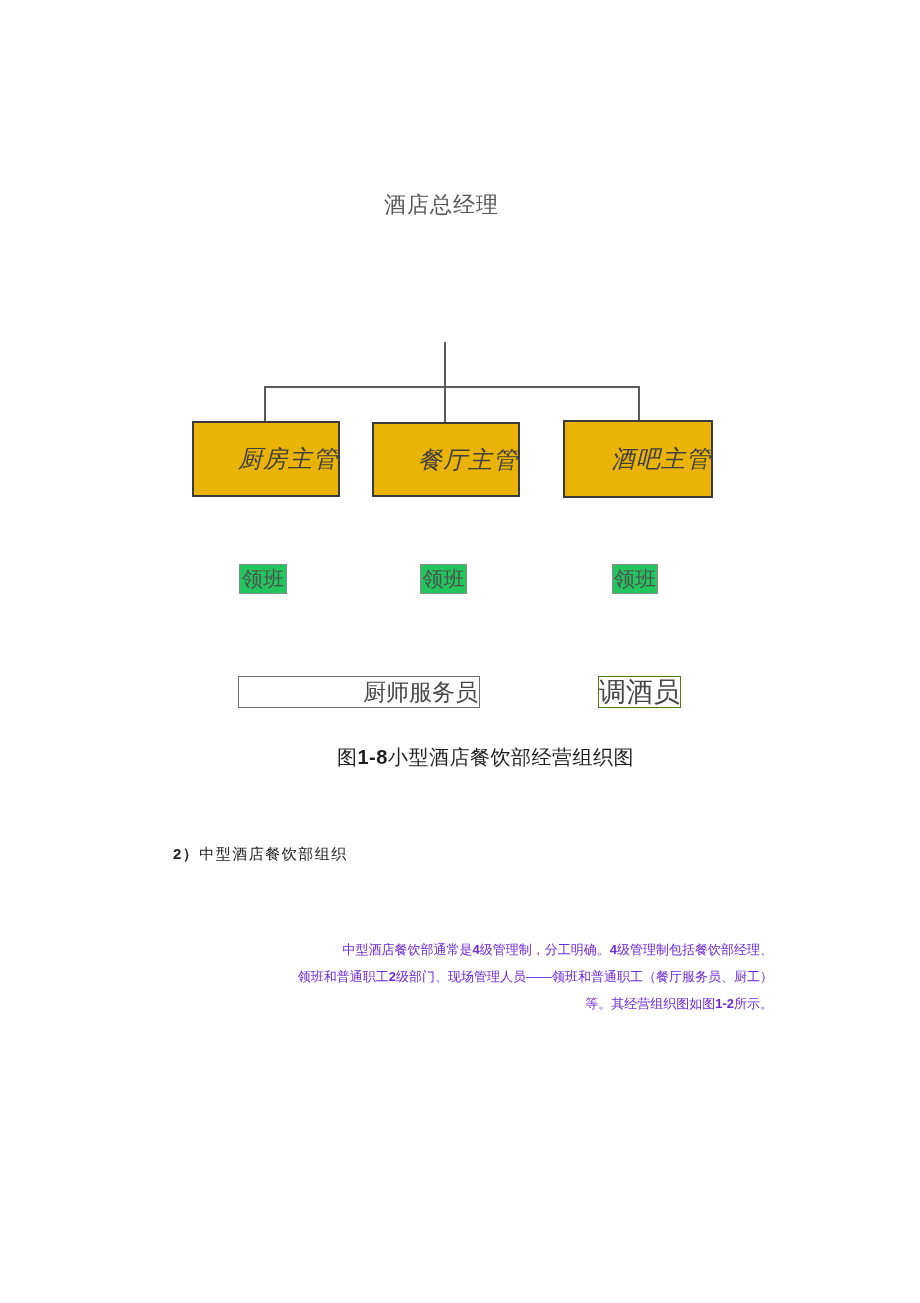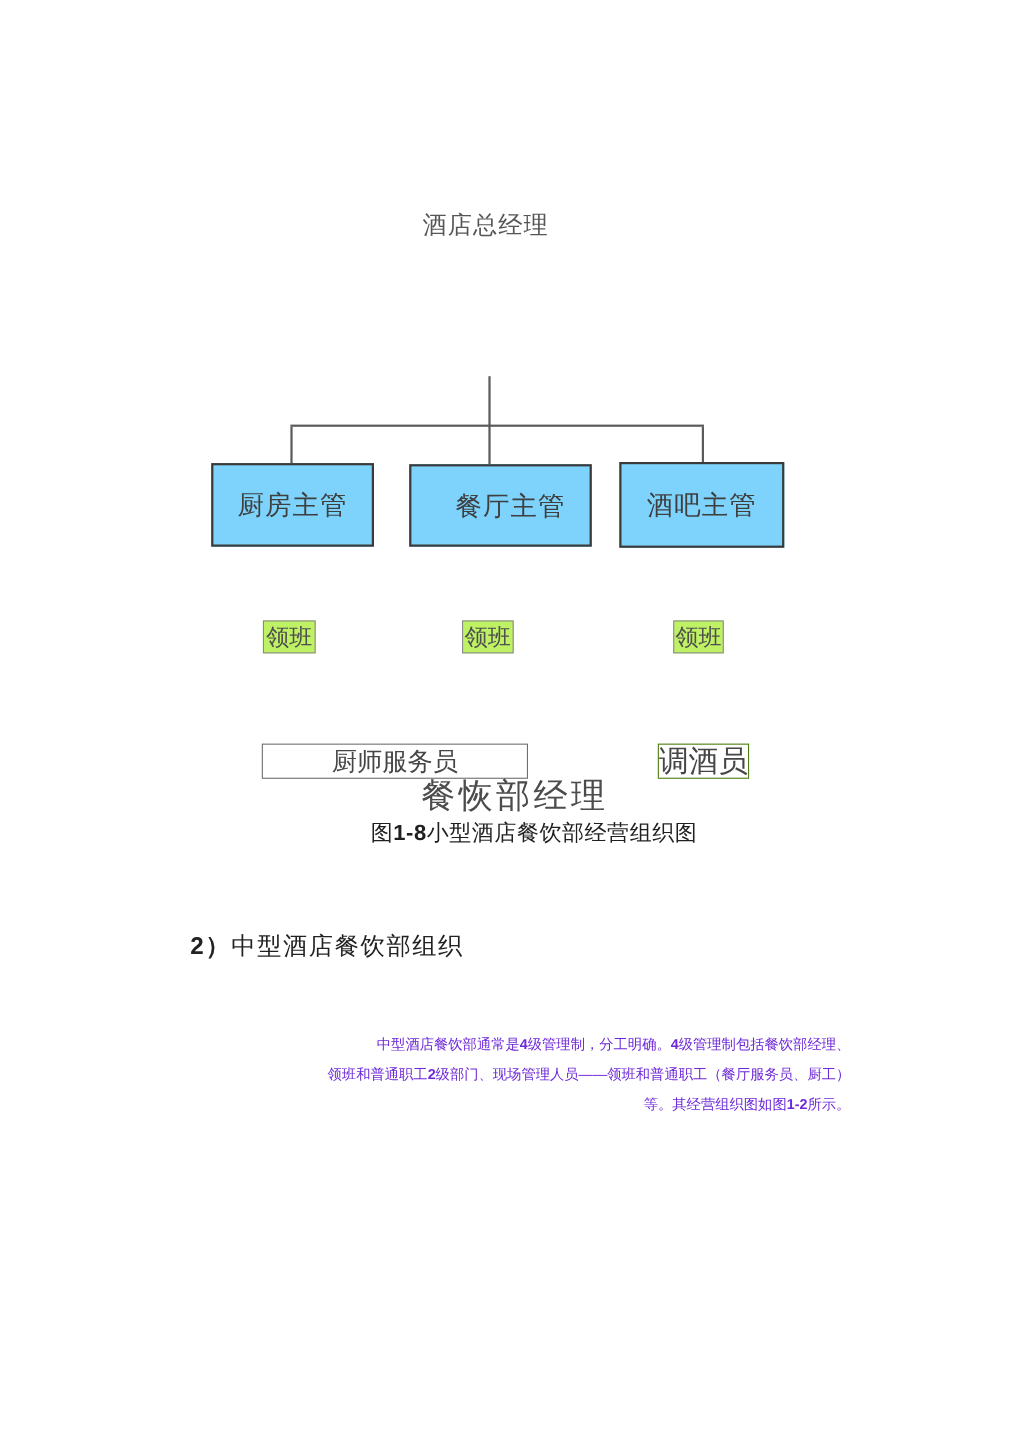--- a/index.html
+++ b/index.html
@@ -15,58 +15,58 @@
   .root-title{
     left:384px;top:168px;
     font-size:22px;color:#565656;letter-spacing:1px;white-space:nowrap;margin-top:22px;
   }
   .line{background:#5a5a5a;}
   .v-stem{left:444px;top:342px;width:2px;height:80px;}
   .h-bar{left:264px;top:386px;width:376px;height:2px;}
   .drop-left{left:264px;top:388px;width:2px;height:34px;}
   .drop-right{left:638px;top:388px;width:2px;height:33px;}
   .sup-box{
-    border:2px solid #3a3a3a;background:#7dd3fc;
-    display:flex;align-items:center;justify-content:center;
-    font-size:24px;color:#3f3f3f;letter-spacing:1px;white-space:nowrap;
+    border:2px solid #3a3a3a;background:#eab308;
+    display:flex;align-items:center;justify-content:flex-end;
+    font-size:24px;color:#3f3f3f;letter-spacing:1px;white-space:nowrap;font-style:italic;
   }
   .sup-kitchen{left:192px;top:421px;width:144px;height:72px;}
-  .sup-restaurant{left:372px;top:422px;width:144px;height:71px;padding-left:18px;}
+  .sup-restaurant{left:372px;top:422px;width:144px;height:71px;}
   .sup-bar{left:563px;top:420px;width:146px;height:74px;}
   .foreman-box{
-    border:1px solid #8a8a8a;background:#bef264;top:564px;height:28px;
+    border:1px solid #8a8a8a;background:#22c55e;top:564px;height:28px;
     display:flex;align-items:center;justify-content:center;
     font-size:21px;color:#4f4f4f;white-space:nowrap;overflow:visible;
   }
   .foreman-1{left:239px;width:46px;}
   .foreman-2{left:420px;width:45px;}
   .foreman-3{left:612px;width:44px;}
   .staff-wide-box{
     left:238px;top:676px;width:238px;height:30px;
     border:1px solid #6f6f6f;background:#fff;
-    display:flex;align-items:center;justify-content:center;
+    display:flex;align-items:center;justify-content:flex-end;
     font-size:23px;color:#464646;padding:0 1px;white-space:nowrap;
   }
   .bartender-box{
     left:598px;top:676px;width:81px;height:30px;
     border:1px solid #4d7c0f;background:#fff;
     display:flex;align-items:center;justify-content:center;
     font-size:27px;color:#464646;white-space:nowrap;
   }
   .fnb-manager{
     left:383px;top:703px;
     font-size:31px;color:#4c4c4c;letter-spacing:3px;white-space:nowrap;
   }
   .figure-caption{
     left:337px;top:744px;
     font-size:20px;color:#1f1f1f;letter-spacing:0.5px;white-space:nowrap;
   }
   .section-heading{
     left:173px;top:845px;
-    font-size:22px;color:#222222;letter-spacing:1.5px;white-space:nowrap;
+    font-size:15px;color:#222222;letter-spacing:1.5px;white-space:nowrap;
   }
   .body-paragraph{
     left:133px;top:936px;width:640px;
     font-size:13px;line-height:27px;color:#6d28d9;text-align:right;
   }
   .body-paragraph .p-line{white-space:nowrap;}
   .body-paragraph .p-line.indent{padding-left:32px;}
   b{font-weight:bold;}
 </style>
 </head>
@@ -102,21 +102,20 @@
   </div>
 
   <div class="abs staff-wide-box">
     <span>厨师</span>
     <span>服务员</span>
   </div>
   <div class="abs bartender-box">
     <span>调酒员</span>
   </div>
 
-  <div class="abs fnb-manager">餐恢部经理</div>
 
   <div class="abs figure-caption"><span>图</span><b>1-8</b><span>小型酒店餐饮部经营组织图</span></div>
 
   <div class="abs section-heading"><b>2）</b><span>中型酒店餐饮部组织</span></div>
 
   <div class="abs body-paragraph">
     <div class="p-line indent"><span>中型酒店餐饮部通常是</span><b>4</b><span>级管理制，分工明确。</span><b>4</b><span>级管理制包括餐饮部经理、</span></div>
     <div class="p-line"><span>领班和普通职工</span><b>2</b><span>级部门、现场管理人员——领班和普通职工（餐厅服务员、厨工）</span></div>
     <div class="p-line"><span>等。其经营组织图如图</span><b>1-2</b><span>所示。</span></div>
   </div>

